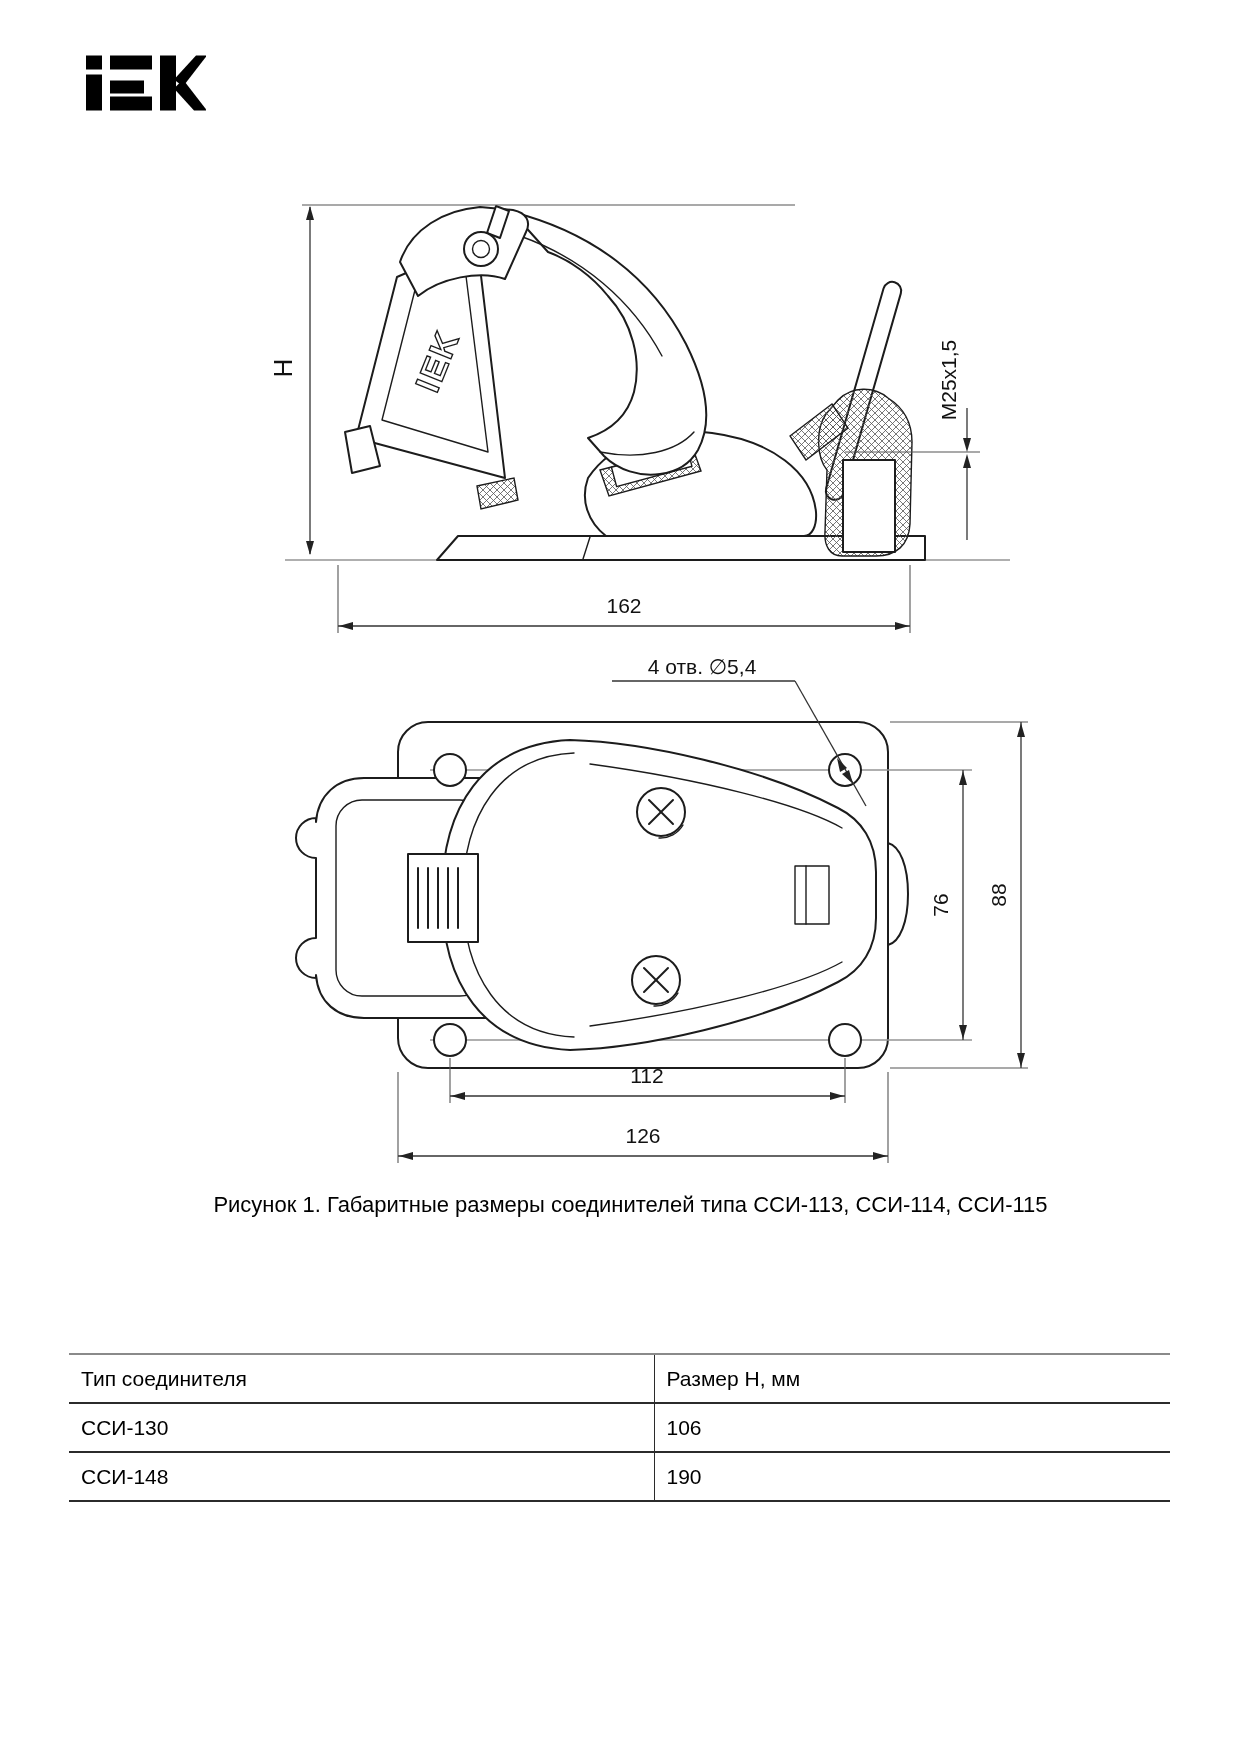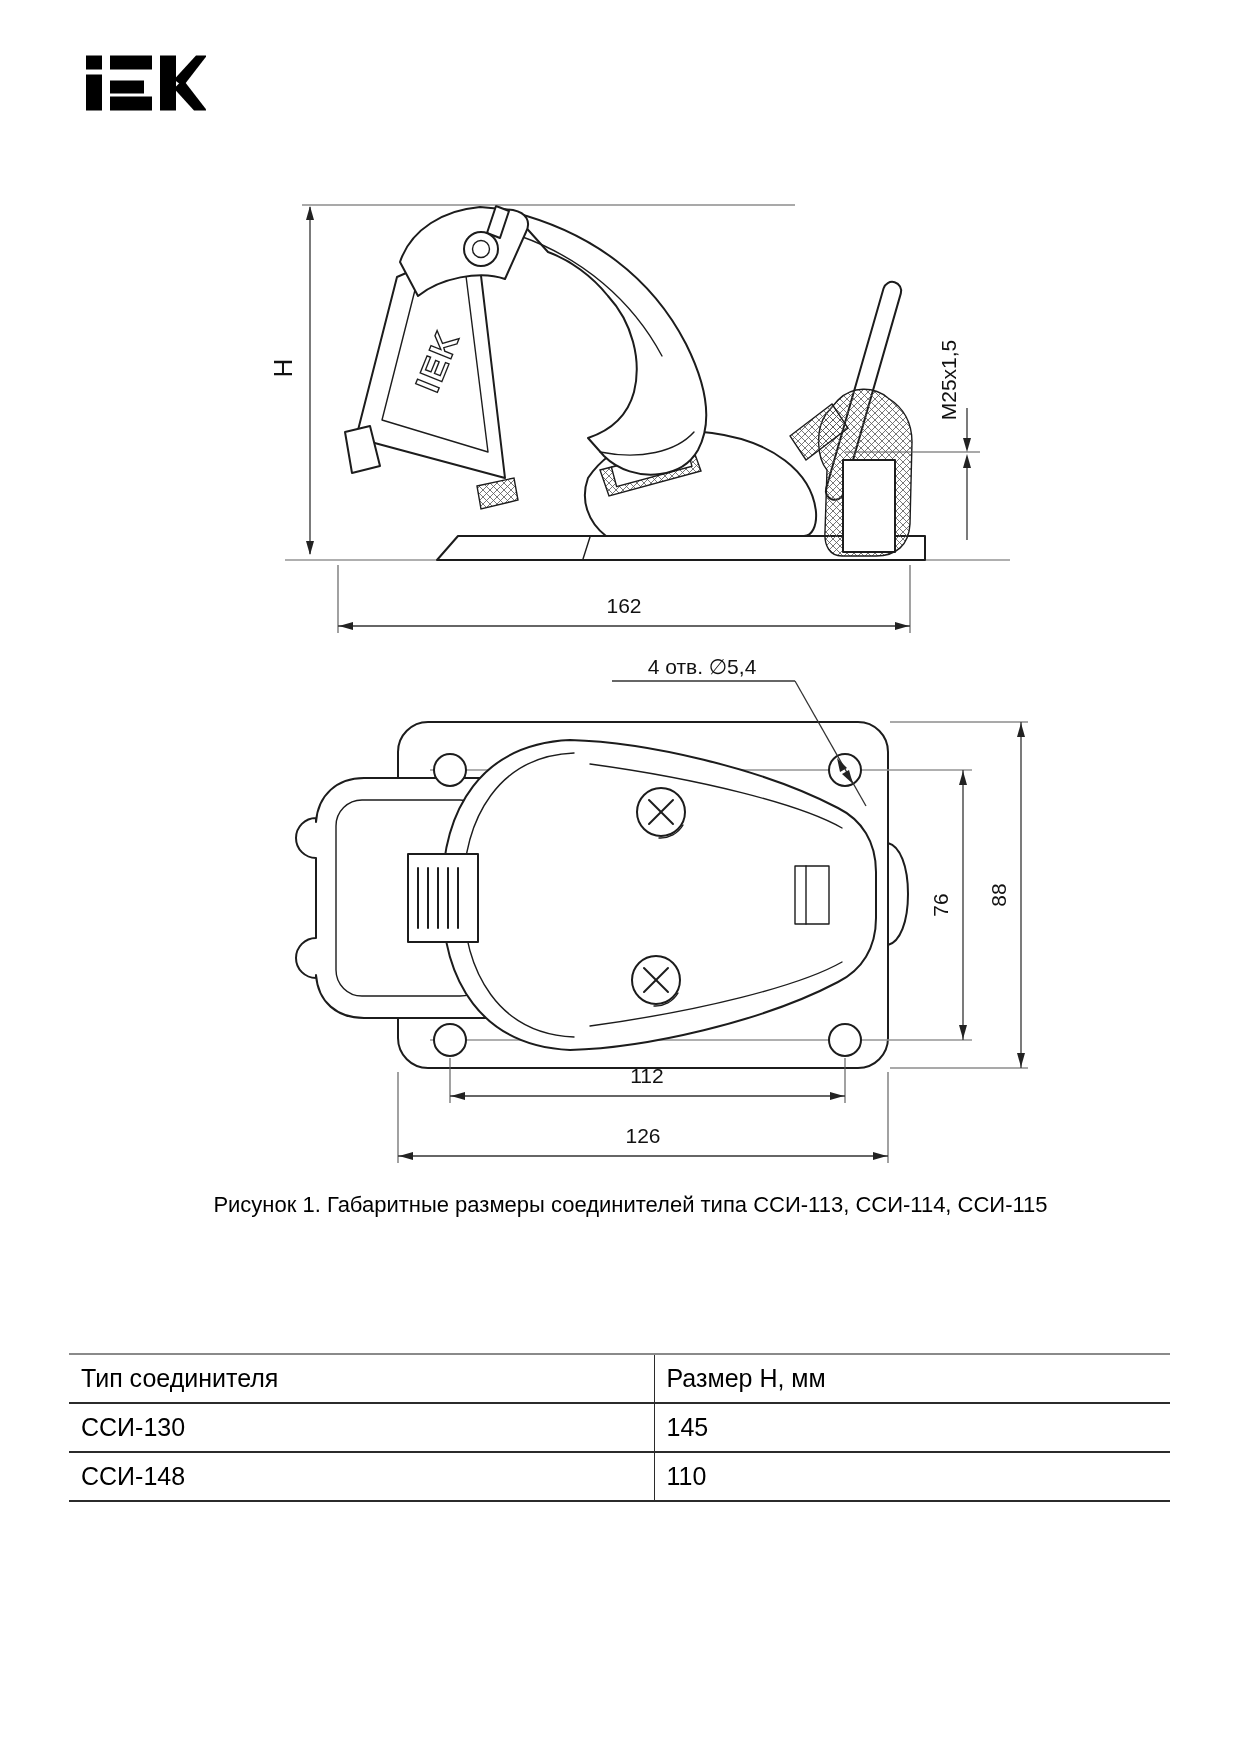--- a/index.html
+++ b/index.html
@@ -19,21 +19,21 @@
   .gray{stroke:#949494;stroke-width:1.6;fill:none;}
   .arr{fill:#222222;stroke:none;}
   text.dimtext{font-size:21px;fill:#111;font-family:"Liberation Sans","DejaVu Sans",sans-serif;}
   text.big{font-size:26px;}
   text.devlogo{font-size:34px;font-weight:bold;fill:none;stroke:#1c1c1c;stroke-width:1.4;letter-spacing:2px;}
   
   .caption{top:1192px;left:12px;width:1237px;text-align:center;font-size:22px;color:#000;}
   
   .spec-table{top:1353px;left:69px;width:1101px;}
   table{border-collapse:collapse;width:100%;table-layout:fixed;border-top:2px solid #8a8a8a;}
-  td,th{font-size:25px;font-weight:normal;text-align:left;height:47px;
+  td,th{font-size:21px;font-weight:normal;text-align:left;height:47px;
         padding:0 0 0 12px;vertical-align:middle;border-bottom:2px solid #2b2b2b;color:#000;}
   td:first-child,th:first-child{width:52%;border-right:1.3px solid #2b2b2b;}
 </style>
 </head>
 <body>
 
 <svg class="abs" style="left:76px;top:55px" width="130" height="56" viewBox="0 0 130 55" role="img">
   <g fill="#000000">
     <rect x="10" y="0" width="16" height="14"></rect>
     <rect x="10" y="19" width="16" height="36"></rect>
@@ -191,21 +191,21 @@
 
 <div class="abs spec-table">
   <table>
     <tbody>
       <tr>
         <th>Тип соединителя</th>
         <th>Размер H, мм</th>
       </tr>
       <tr>
         <td>ССИ-130</td>
-        <td>145</td>
+        <td>106</td>
       </tr>
       <tr>
         <td>ССИ-148</td>
-        <td>110</td>
+        <td>190</td>
       </tr>
     </tbody>
   </table>
 </div>
 
 </body></html>

